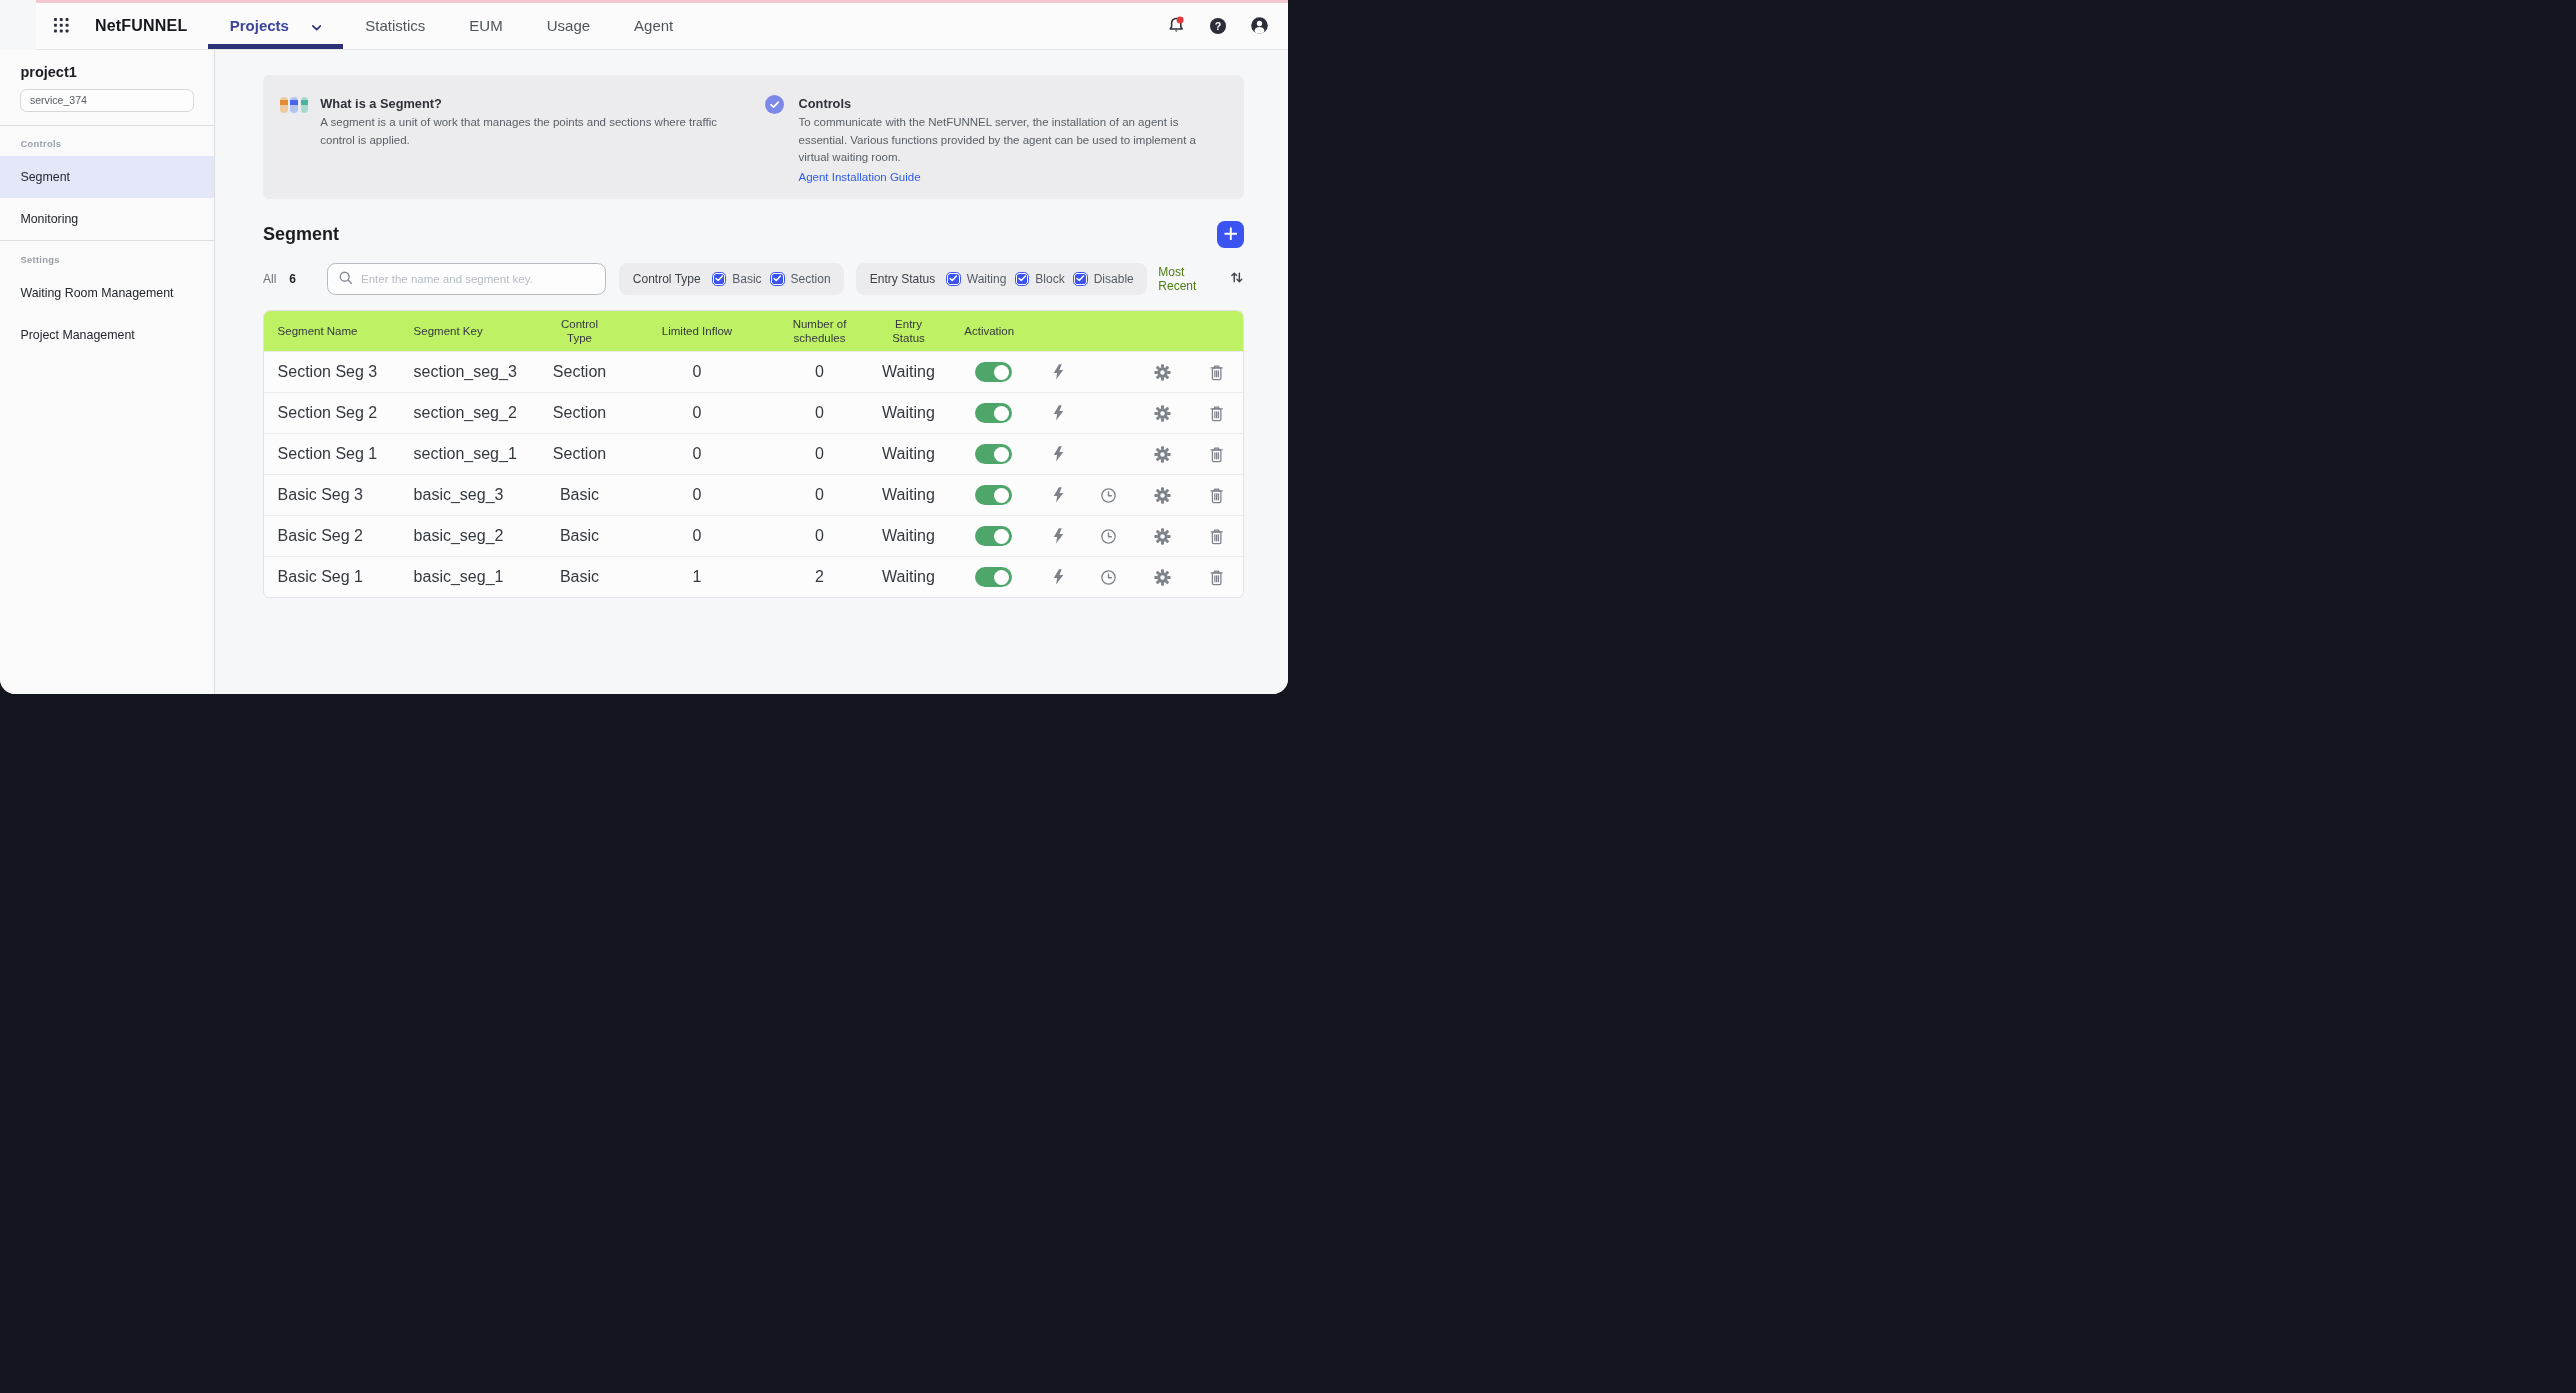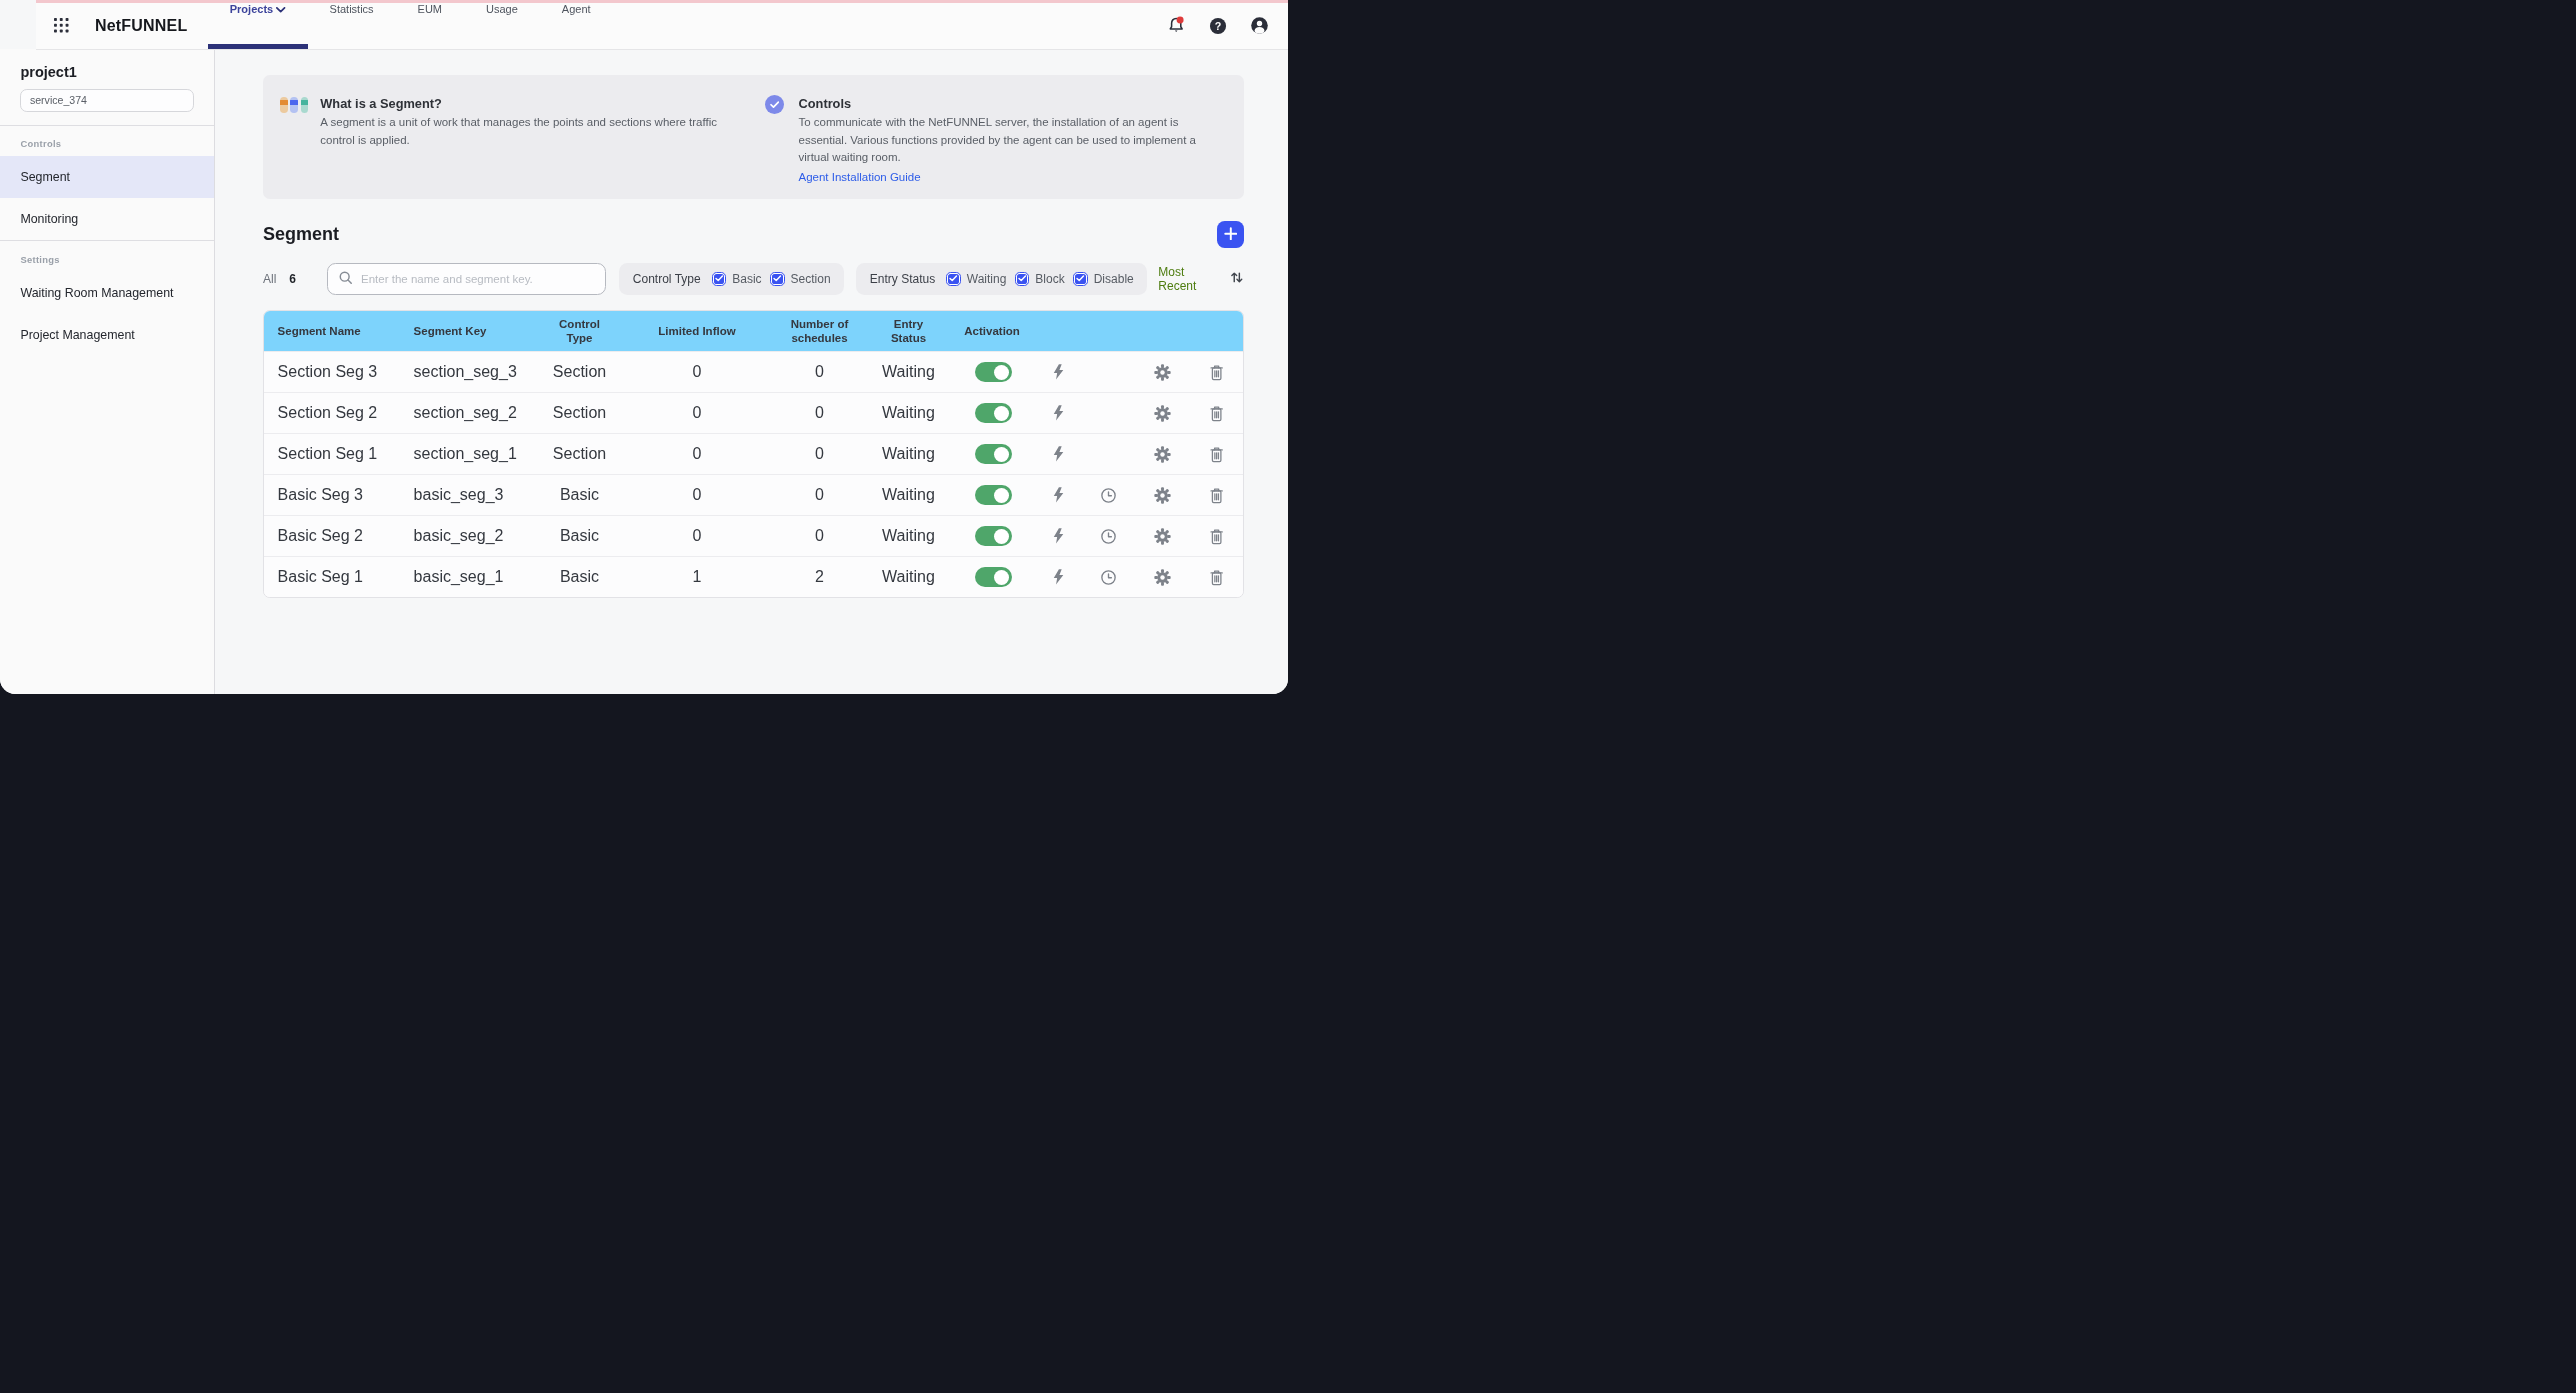--- a/index.html
+++ b/index.html
@@ -17,22 +17,22 @@
   .app{position:relative;width:1288px;height:694px;background:#f6f7f8;
        border-radius:0 0 15.3px 15.3px;overflow:hidden;padding-left:36px;}
   .top-strip{height:2.6px;background:var(--top-strip-pink)}
 
   
   .header{height:47px;background:#fbfbfb;border-bottom:0.9px solid #e5e5e7;
           display:flex;align-items:center;position:relative;z-index:3}
   .grid-btn{margin-left:18px;display:flex;cursor:pointer}
   .logo{margin-left:26.4px;font-size:16px;font-weight:800;color:#16181d;letter-spacing:0.2px}
   .nav{display:flex;align-items:stretch;height:100%;margin-left:20.4px}
-  .nav-item{font-size:11px;color:#4e545e;padding:0 22px;display:flex;align-items:flex-start;
-            gap:3px;cursor:pointer;position:relative;white-space:nowrap}
+  .nav-item{font-size:15px;color:#4e545e;padding:0 22px;display:flex;align-items:center;
+            gap:23px;cursor:pointer;position:relative;white-space:nowrap}
   .nav-item.active{color:var(--nav-active);font-weight:600}
   .nav-item.active::after{content:"";position:absolute;left:0;right:0;bottom:0;height:4.3px;
             background:var(--nav-underline)}
   .header-right{margin-left:auto;margin-right:19px;display:flex;align-items:center;gap:23px}
   .hicon{display:flex;cursor:pointer;position:relative}
 
   
   .sidebar{position:absolute;left:0;top:49px;bottom:0;width:215px;background:#fafafa;
            border-right:0.9px solid #dcdce0;z-index:2}
   .side-top{padding:14.5px 20.4px 12.8px}
@@ -89,21 +89,21 @@
   .cb-box{width:14.5px;height:14.5px;border-radius:4.7px;border:1.3px solid var(--accent-blue);
           background:#fff;padding:0.9px;display:flex}
   .cb-fill{flex:1;border-radius:2.6px;background:var(--accent-blue);display:flex;
           align-items:center;justify-content:center}
   .cb-label{color:#565b63}
   .sort{margin-left:11px;display:flex;align-items:center;gap:6.8px;font-size:12px;color:#4d7c0f;cursor:pointer}
 
   
   .table{margin-top:15.3px;border:0.9px solid #e2e2e6;border-radius:6.8px;background:#fcfcfd;overflow:hidden}
   .t-grid{display:grid;grid-template-columns:136px 136px 87px 148px 97px 81px 1fr;align-items:center}
-  .t-head{background:#7dd3fc;height:40px;font-size:11.5px;font-weight:700;color:#35383f}
+  .t-head{background:#bef264;height:40px;font-size:11.5px;font-weight:400;color:#35383f}
   .t-row{height:41px;border-top:0.9px solid #ececef;font-size:16px;color:#34383f;background:#fcfcfd}
   .c-left{padding-left:13.6px;text-align:left}
   .c-center{text-align:center}
   .hdr-wrap{line-height:14.5px;text-align:center;margin:0 auto}
   .hdr-wrap.w58{max-width:49px}.hdr-wrap.w80{max-width:68px}.hdr-wrap.w48{max-width:41px}
   .c-actions{display:grid;grid-template-columns:83px 53px 46px 63px 46px;align-items:center;
           justify-items:center;height:100%}
   .c-actions .act{display:flex;cursor:pointer}
   .act-head{padding-left:15.3px;text-align:left}
   .toggle{width:37px;height:20.4px;border-radius:10.2px;background:var(--toggle-green);

